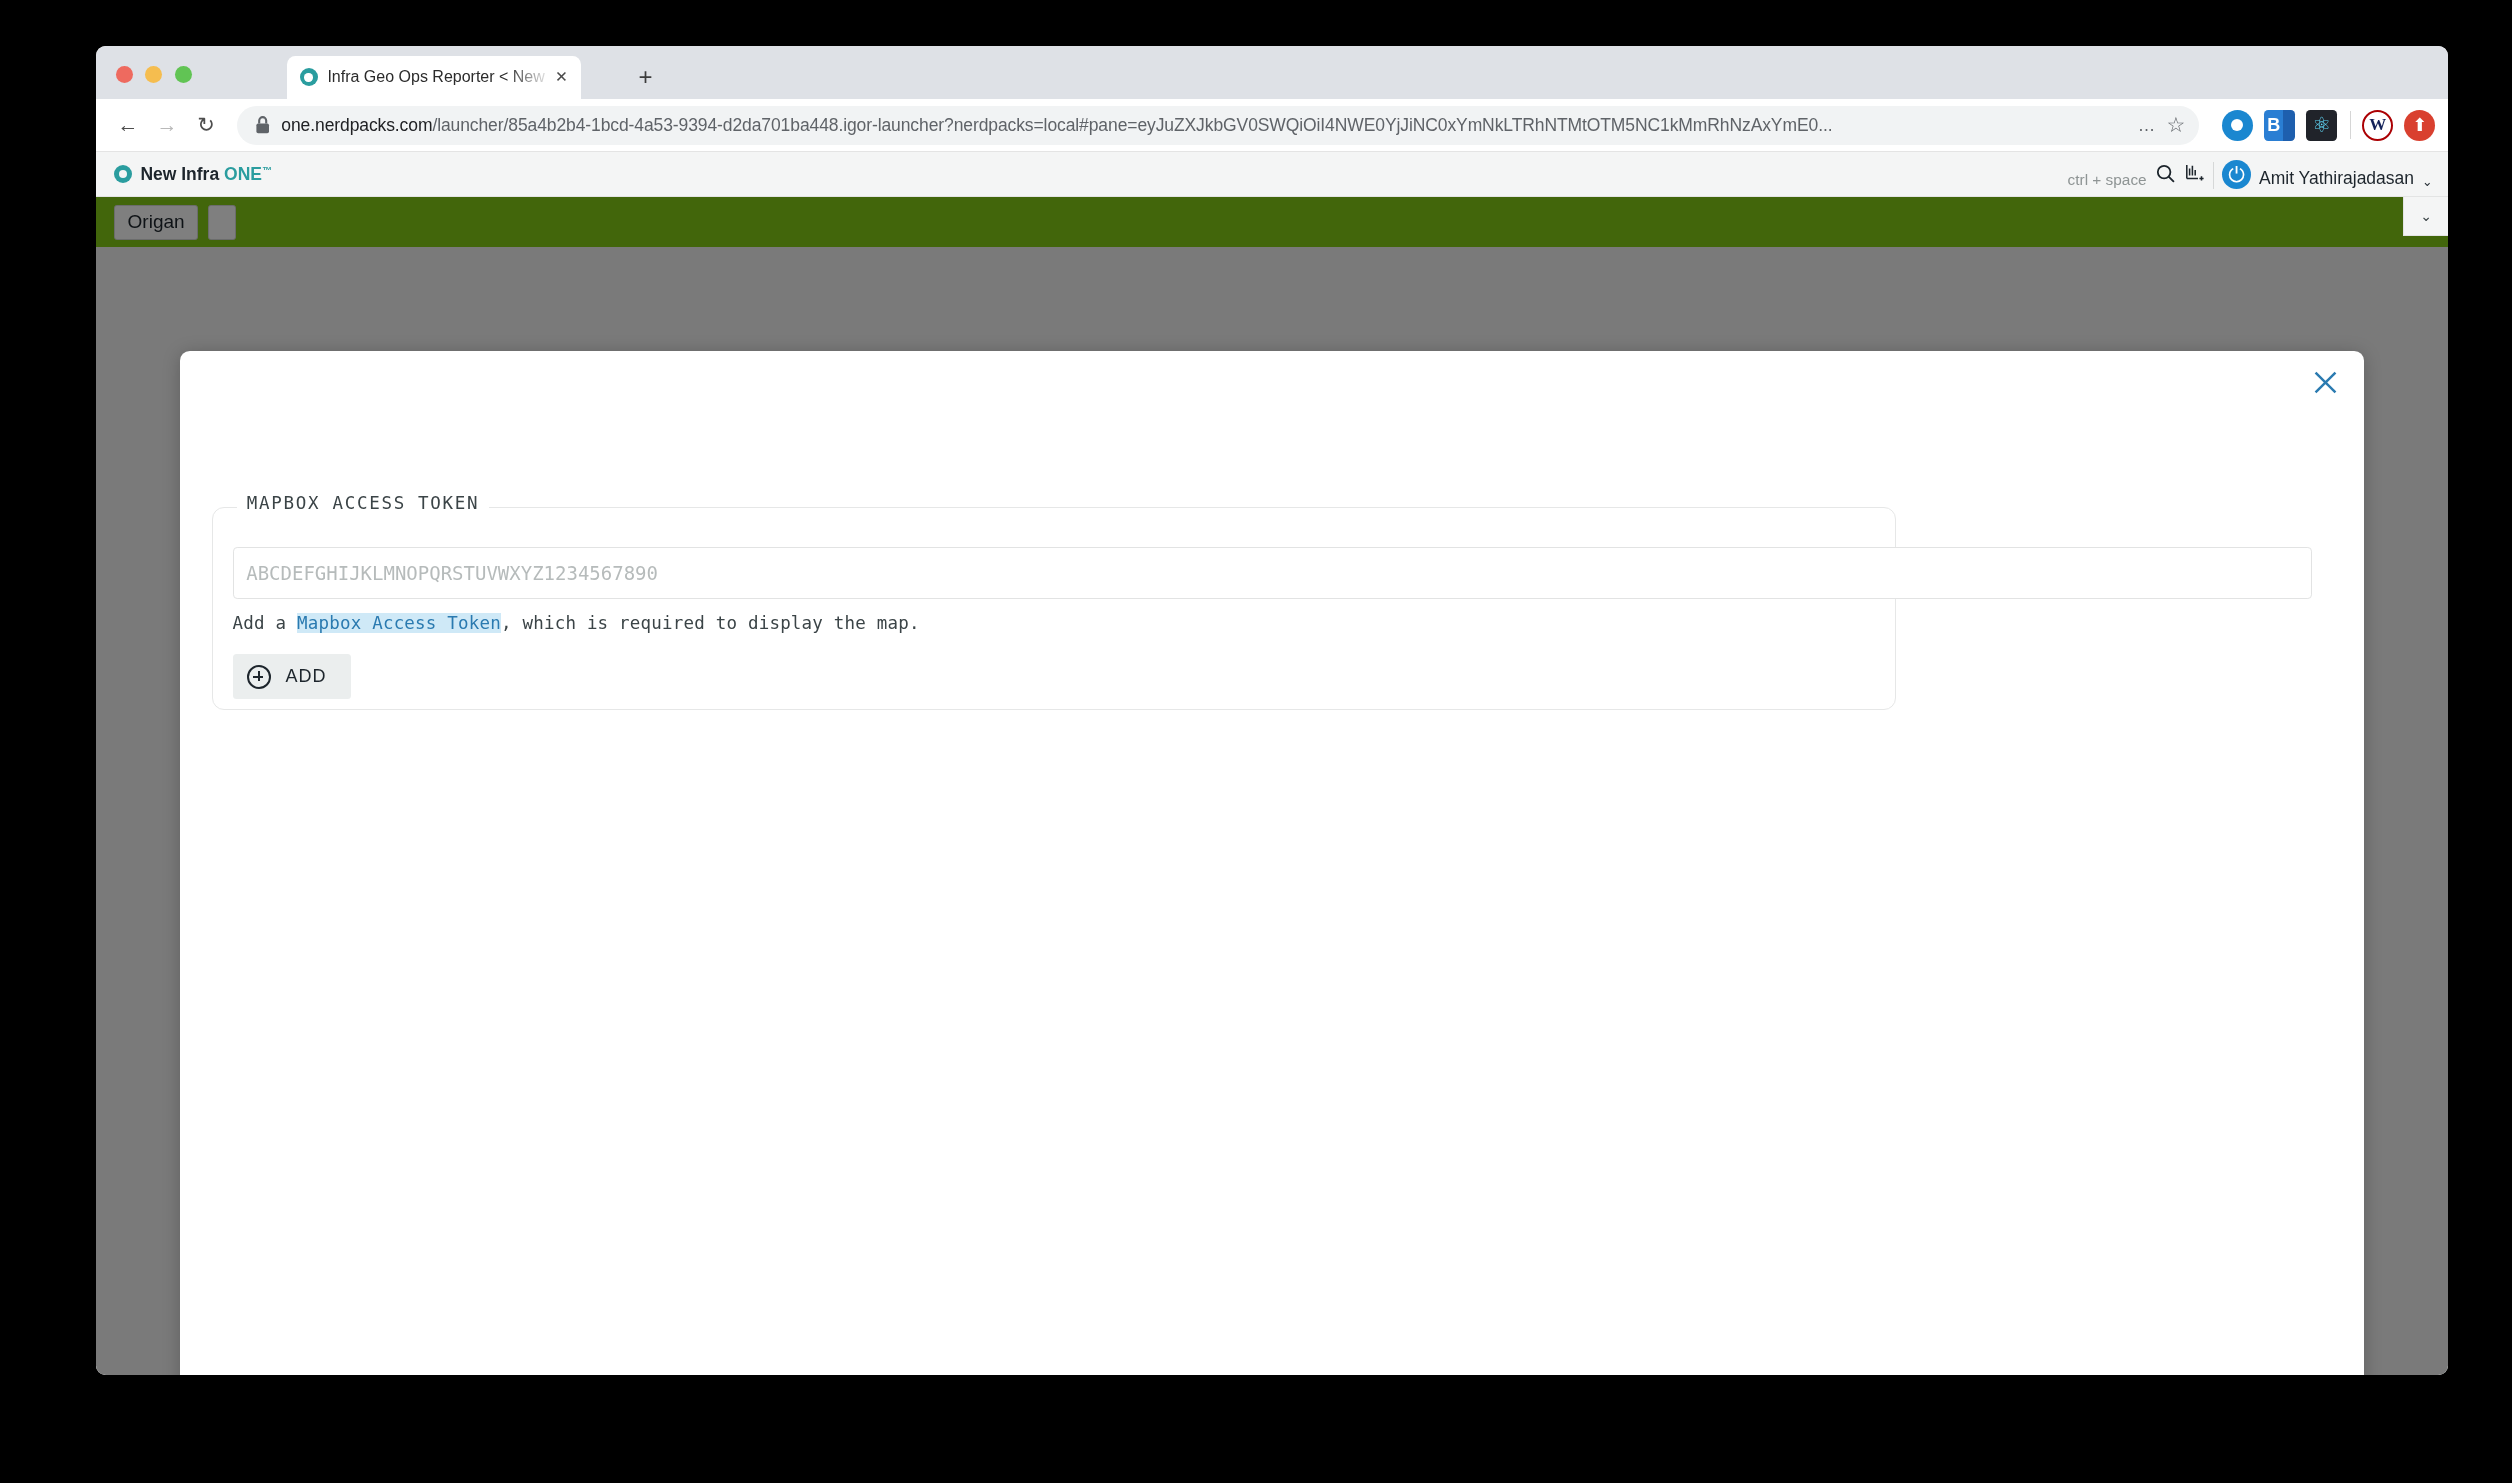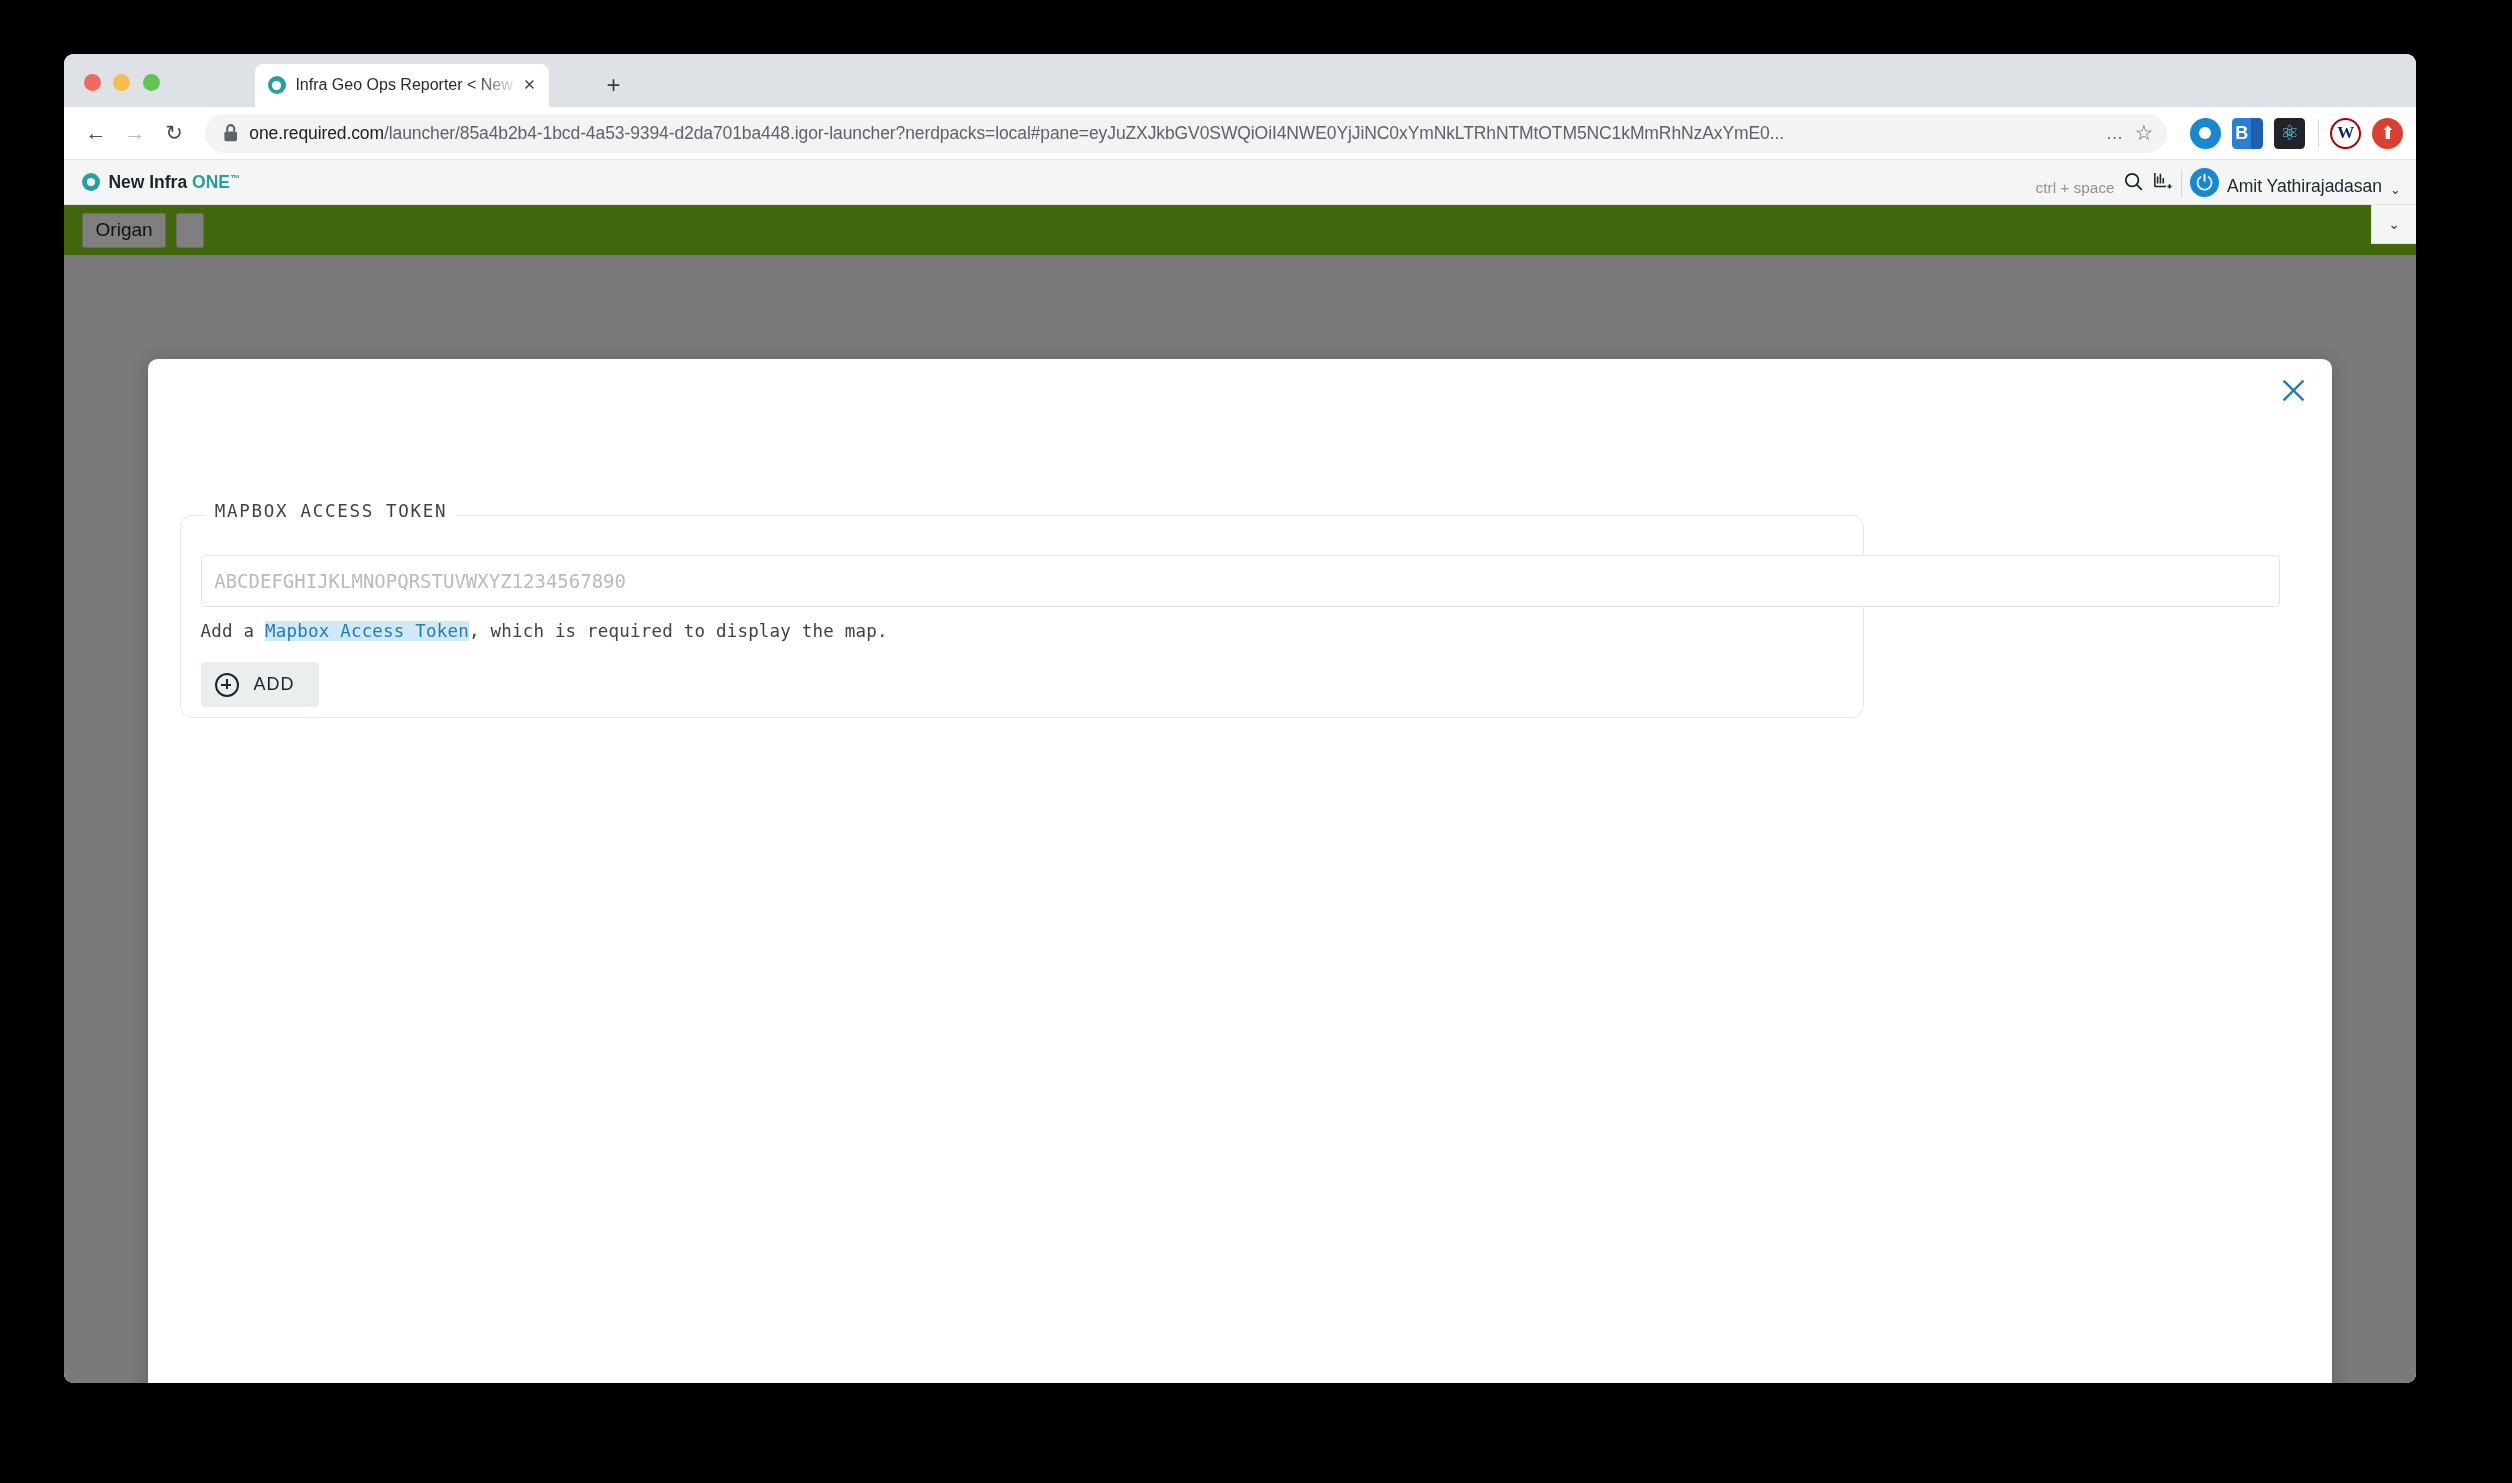--- a/index.html
+++ b/index.html
@@ -12,27 +12,26 @@
 
   
   #desktop {
     position: absolute; inset: 0;
     background: #000000;
   }
 
   
   #browser-window {
     position: absolute;
-    left: 64px; top: 46px;
+    left: 96px; top: 46px;
     width: 2352px; height: 1329px;
     background: #ffffff;
     border-radius: 9.8px;
     overflow: hidden;
     box-shadow: 0 4.2px 28px rgba(0,0,0,0.45);
-    margin-top: 8px;
   }
 
   
   #tabstrip {
     position: relative;
     height: 53px;
     background: #dee1e6;
   }
   #traffic-lights {
     position: absolute; left: 19.6px; top: 19.6px;
@@ -403,21 +402,21 @@
       <div class="navbtn disabled">→</div>
       <div class="navbtn">↻</div>
 
       <div id="omnibox">
         <span id="lock-icon">
           <svg width="15.4" height="19.6" viewBox="0 0 22 28" aria-hidden="true">
             <rect x="2" y="12" width="18" height="14" rx="2.5" fill="#5f6368"></rect>
             <path d="M6 12 V8 a5 5 0 0 1 10 0 V12" fill="none" stroke="#5f6368" stroke-width="3"></path>
           </svg>
         </span>
-        <span id="url-text"><span class="host">one.required.com</span><span class="path">/launcher/85a4b2b4-1bcd-4a53-9394-d2da701ba448.igor-launcher?nerdpacks=local#pane=eyJuZXJkbGV0SWQiOiI4NWE0YjJiNC0xYmNkLTRhNTMtOTM5NC1kMmRhNzAxYmE0...</span></span>
+        <span id="url-text"><span class="host">one.nerdpacks.com</span><span class="path">/launcher/85a4b2b4-1bcd-4a53-9394-d2da701ba448.igor-launcher?nerdpacks=local#pane=eyJuZXJkbGV0SWQiOiI4NWE0YjJiNC0xYmNkLTRhNTMtOTM5NC1kMmRhNzAxYmE0...</span></span>
         <span id="url-ellipsis">…</span>
         <span id="star-icon">☆</span>
       </div>
 
       <div class="ext-icon" id="ext-newrelic"></div>
       <div class="ext-icon" id="ext-bluejeans">B</div>
       <div class="ext-icon" id="ext-react">⚛</div>
       <div id="ext-divider"></div>
       <div class="ext-icon" id="ext-nationals">W</div>
       <div class="ext-icon" id="ext-upload">⬆</div>

